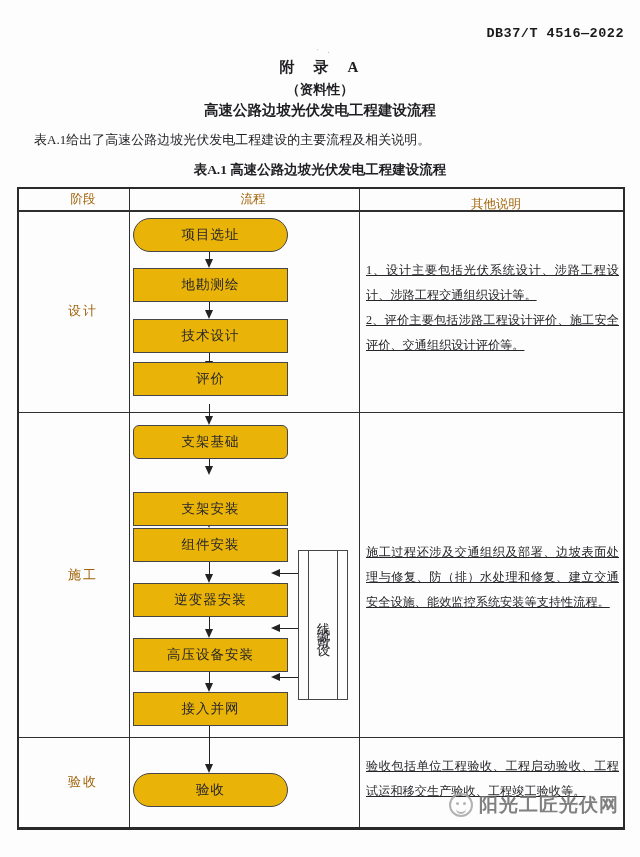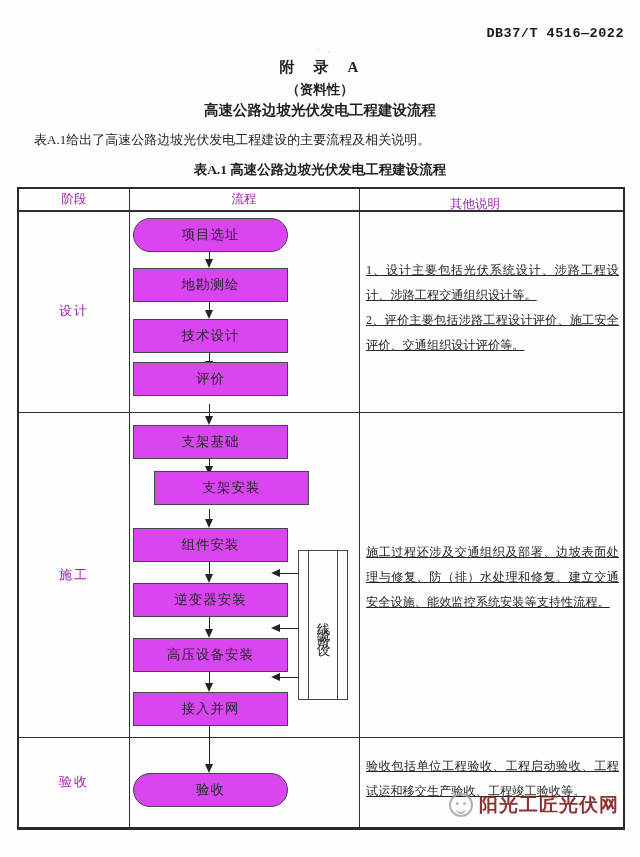--- a/index.html
+++ b/index.html
@@ -29,25 +29,25 @@
   
   .tbl{
     position:absolute; left:17px; top:187px; width:608px; height:643px;
     border:2px solid #2a2a2a; border-bottom-width:3px; box-sizing:border-box;
     background:#fdfdfd;
   }
   .vline,.hline{position:absolute; background:#2f2f2f;}
   .vline{width:1px; top:0; height:100%;}
   .hline{height:1px; left:0; width:100%;}
   .cell{position:absolute; display:flex; align-items:center; justify-content:center;
-    font-size:12.5px; color:#a21caf;}
+    font-size:12.5px; color:#a16207;margin-left:9px;}
   
   .node{
     position:absolute; left:114px; width:155px; height:34px; box-sizing:border-box;
-    border:1px solid #46464a; background:#d946ef;
+    border:1px solid #46464a; background:#eab308;
     display:flex; align-items:center; justify-content:center;
     font-size:13.5px; letter-spacing:1px; color:#26262a; z-index:3;
   }
   .stadium{border-radius:17px;}
   .varrow{position:absolute; left:190px; width:1.2px; background:#222; z-index:2;}
   .varrow::after{
     content:""; position:absolute; bottom:-9px; left:-3.6px;
     border-left:4px solid transparent; border-right:4px solid transparent;
     border-top:9px solid #222;
   }
@@ -74,21 +74,21 @@
     line-height:25px; text-align:justify; color:#26262a;text-decoration:underline;}
   .notes p{margin:0;}
   
   .watermark{position:absolute; left:449px; top:792px; display:flex; align-items:center; z-index:5;}
   .wm-icon{position:relative; width:24px; height:24px; border:2px solid #a6a6a6;
     border-radius:50%; box-sizing:border-box; margin-right:6px; opacity:.85;}
   .wm-icon .eye{position:absolute; top:7px; width:3px; height:3px; background:#a6a6a6; border-radius:50%;}
   .wm-icon .eye.l{left:5px;} .wm-icon .eye.r{right:5px;}
   .wm-icon .mouth{position:absolute; left:5px; top:11px; width:10px; height:6px;
     border:2px solid #a6a6a6; border-top:none; border-left:none; border-right:none; border-radius:0 0 8px 8px;}
-  .wm-text{font-size:19px; color:#7f1d1d; letter-spacing:1px; font-weight:bold;
+  .wm-text{font-size:19px; color:#737373; letter-spacing:1px; font-weight:bold;
     font-family:"Liberation Sans","DejaVu Sans",sans-serif; opacity:.9;}
 </style>
 </head>
 <body>
 
 <div class="page">
 
   <div class="doc-number">DB37/T 4516—2022</div>
   <div class="artifact">·.</div>
 
@@ -102,33 +102,33 @@
   <div class="tbl">
 
     <div class="vline" style="left:110px;"></div>
     <div class="vline" style="left:340px;"></div>
     <div class="hline" style="top:21px; height:2px;"></div>
     <div class="hline" style="top:223px;"></div>
     <div class="hline" style="top:548px;"></div>
 
     <div class="cell" style="left:0; top:0; width:110px; height:21px;">阶段</div>
     <div class="cell" style="left:110px; top:0; width:230px; height:21px;">流程</div>
-    <div class="cell" style="left:324px; top:0; width:264px; height:30px;text-align:right;">其他说明</div>
+    <div class="cell" style="left:336px; top:0; width:264px; height:30px;text-align:right;">其他说明</div>
 
     <div class="cell" style="left:0; top:21px; width:110px; height:202px; font-size:13px; letter-spacing:2px;">设计</div>
     <div class="cell" style="left:0; top:223px; width:110px; height:325px; font-size:13px; letter-spacing:2px;">施工</div>
     <div class="cell" style="left:0; top:548px; width:110px; height:90px; font-size:13px; letter-spacing:2px;">验收</div>
 
     <div class="node stadium" style="top:29px;">项目选址</div>
     <div class="node" style="top:79px;">地勘测绘</div>
     <div class="node" style="top:130px;">技术设计</div>
     <div class="node" style="top:173px;">评价</div>
 
-    <div class="node" style="top:236px;">支架基础</div>
-    <div class="node" style="top:282px;margin-left:21px;">支架安装</div>
+    <div class="node" style="top:236px;border-radius:6px;">支架基础</div>
+    <div class="node" style="top:303px;">支架安装</div>
     <div class="node" style="top:339px;font-family:Liberation Mono, monospace;">组件安装</div>
     <div class="node" style="top:394px;">逆变器安装</div>
     <div class="node" style="top:449px;">高压设备安装</div>
     <div class="node" style="top:503px;">接入并网</div>
 
     <div class="node stadium" style="top:584px;">验收</div>
 
     <div class="varrow" style="top:63px;  height:7px;"></div>
     <div class="varrow" style="top:113px; height:8px;"></div>
     <div class="varrow" style="top:164px; height:8px;"></div>

